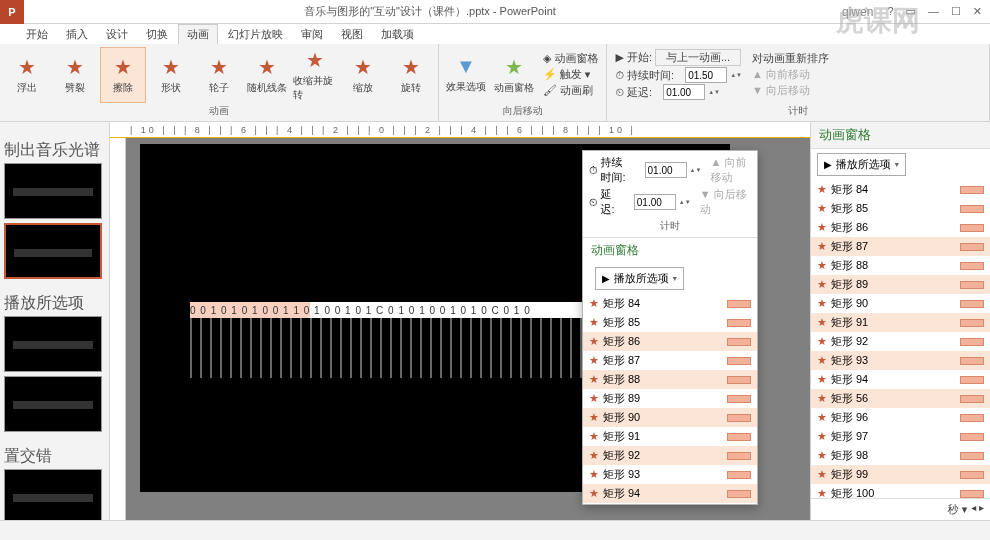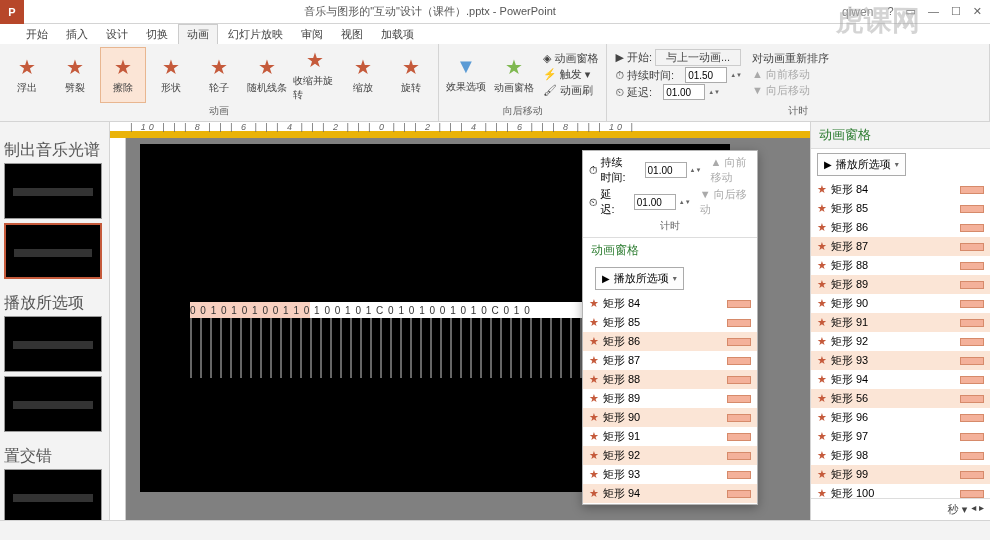--- a/index.html
+++ b/index.html
@@ -26,21 +26,21 @@
 .ctrl-row{display:flex;align-items:center;gap:3px;}
 .ctrl-row input{width:42px;height:16px;border:1px solid #ababab;font-size:10px;padding:0 2px;margin-left:8px;}
 .spin{display:inline-flex;flex-direction:column;font-size:6px;line-height:5px;color:#666;}
 .workspace{display:flex;height:398px;}
 .thumbs{width:110px;background:#f3f3f3;border-right:1px solid #d4d4d4;overflow:hidden;padding:4px;}
 .thumb-lbl{font-size:16px;color:#555;margin:14px 0 2px;}
 .thumb{width:98px;height:56px;background:#000;border:1px solid #999;margin-bottom:4px;position:relative;}
 .thumb.active{border:2px solid #c55a3b;}
 .thumb-bar{position:absolute;left:8px;right:8px;top:24px;height:8px;background:#333;}
 .editor{flex:1;background:#808080;position:relative;overflow:hidden;}
-.ruler-h{height:16px;background:#fff;border-bottom:7px solid #eab308;font-size:9px;color:#666;display:flex;align-items:center;padding-left:20px;letter-spacing:3px;font-style:italic;}
+.ruler-h{height:16px;background:#fff;border-bottom:1px solid #eab308;font-size:9px;color:#666;display:flex;align-items:center;padding-left:20px;letter-spacing:3px;}
 .ruler-v{position:absolute;left:0;top:16px;width:16px;bottom:0;background:#fff;border-right:1px solid #ccc;}
 .slide{position:absolute;left:30px;top:22px;width:590px;height:348px;background:#000;}
 .strip{position:absolute;left:50px;top:158px;width:400px;height:16px;background:linear-gradient(90deg,#f8d0c0 0%,#f8d0c0 30%,#fff 30%,#fff 100%);display:flex;align-items:center;font-size:10px;color:#333;letter-spacing:1px;overflow:hidden;white-space:nowrap;}
 .teeth{position:absolute;left:50px;top:174px;width:400px;height:60px;background:repeating-linear-gradient(90deg,#666 0,#666 2px,#000 2px,#000 10px);}
 .anim-pane{width:180px;background:#fff;border-left:1px solid #d4d4d4;display:flex;flex-direction:column;}
 .pane-hdr{background:#f3f3f3;padding:4px 8px;color:#2e7d32;font-size:13px;border-bottom:1px solid #ddd;}
 .play-btn{margin:4px 6px;padding:3px 6px;border:1px solid #ababab;background:#fdfdfd;display:inline-flex;align-items:center;gap:4px;font-size:10px;}
 .pane-list{flex:1;overflow:hidden;}
 .pane-item{display:flex;align-items:center;padding:2px 6px;gap:4px;font-size:10px;}
 .pane-item.hl{background:#fbe5d6;}

